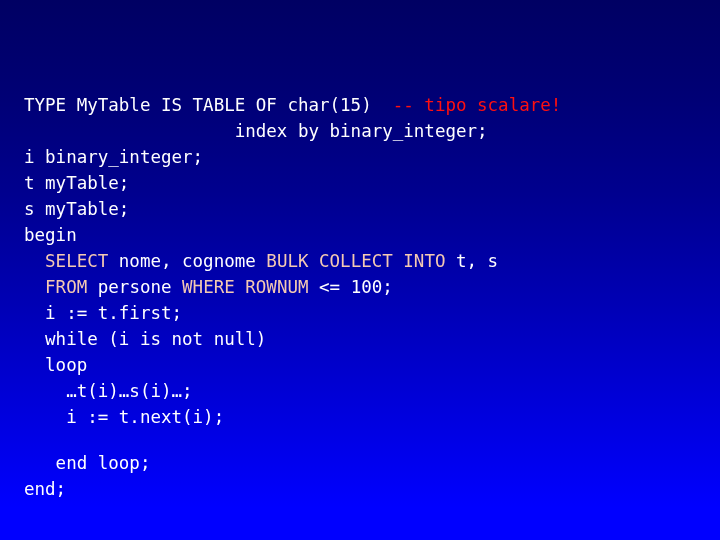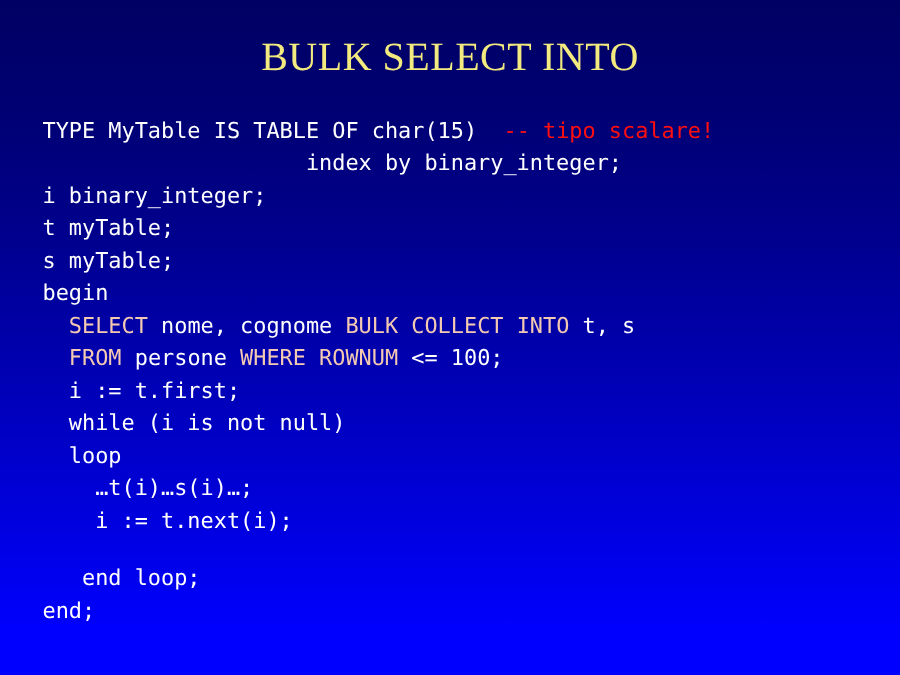--- a/index.html
+++ b/index.html
@@ -40,21 +40,21 @@
     font-size: 32px;
     line-height: 38px;
     letter-spacing: 0.4px;
     color: #f2ea7e;
     white-space: nowrap;
   }
 
   .code-block {
     position: absolute;
     top: 92px;
-    left: 34px;
+    left: 24px;
     width: 680px;
     font-family: "DejaVu Sans Mono", "Liberation Mono", monospace;
     font-size: 17.5px;
     line-height: 26px;
     color: #ffffff;
     white-space: pre;
     letter-spacing: 0px;
   }
   .code-line {
     height: 26px;
@@ -66,17 +66,16 @@
 
   .tok-plain   { color: #ffffff; }
   .tok-keyword { color: #f4c9b2; text-align: center; }
   .tok-comment { color: #ff0f0f; }
 </style>
 </head>
 <body>
 
 <div class="slide">
 
-  <div class="slide-title">BULK SELECT INTO</div>
 
   <div class="code-block" id="code-block"><div class="code-line"><span class="tok-plain">TYPE MyTable IS TABLE OF char(15)  </span><span class="tok-comment">-- tipo scalare!</span></div><div class="code-line"><span class="tok-plain">                    index by binary_integer;</span></div><div class="code-line"><span class="tok-plain">i binary_integer;</span></div><div class="code-line"><span class="tok-plain">t myTable;</span></div><div class="code-line"><span class="tok-plain">s myTable;</span></div><div class="code-line"><span class="tok-plain">begin</span></div><div class="code-line"><span class="tok-plain">  </span><span class="tok-keyword">SELECT</span><span class="tok-plain"> nome, cognome </span><span class="tok-keyword">BULK COLLECT INTO</span><span class="tok-plain"> t, s</span></div><div class="code-line"><span class="tok-plain">  </span><span class="tok-keyword">FROM</span><span class="tok-plain"> persone </span><span class="tok-keyword">WHERE ROWNUM</span><span class="tok-plain"> &lt;= 100;</span></div><div class="code-line"><span class="tok-plain">  i := t.first;</span></div><div class="code-line"><span class="tok-plain">  while (i is not null)</span></div><div class="code-line"><span class="tok-plain">  loop</span></div><div class="code-line"><span class="tok-plain">    …t(i)…s(i)…;</span></div><div class="code-line"><span class="tok-plain">    i := t.next(i);</span></div><div class="code-line blank"><span class="tok-plain"> </span></div><div class="code-line"><span class="tok-plain">   end loop;</span></div><div class="code-line"><span class="tok-plain">end;</span></div></div>
 
 </div>
 
 </body></html>

